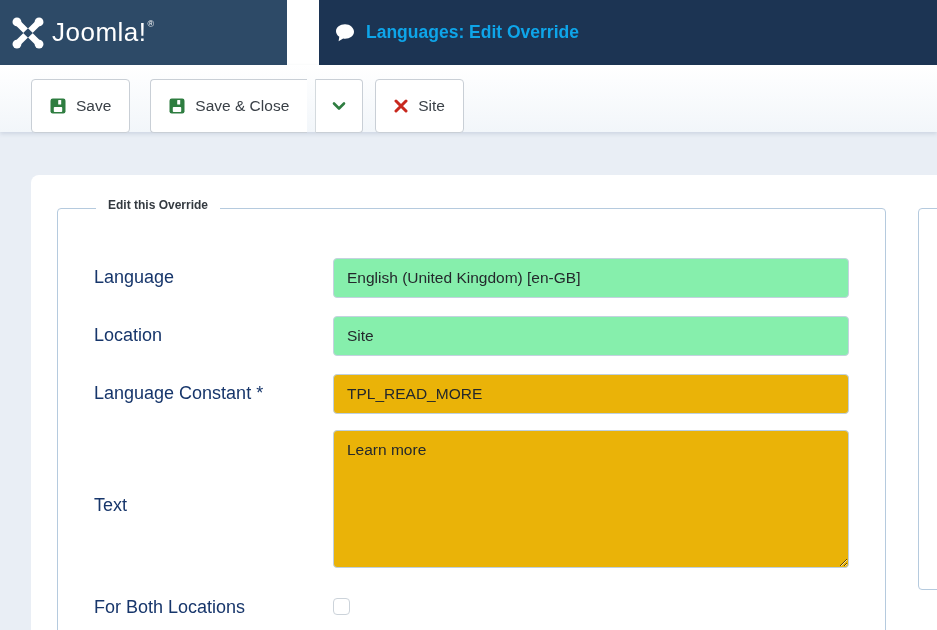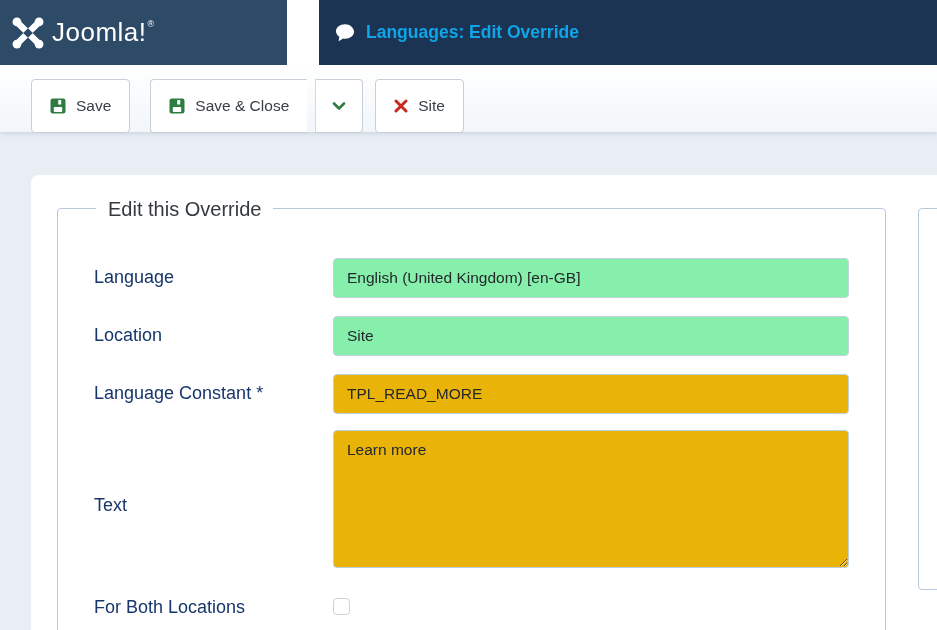--- a/index.html
+++ b/index.html
@@ -32,21 +32,21 @@
 
   
   .main { position:relative; height:498px; background:#e9eef5; overflow:hidden; }
   .card { position:absolute; left:31px; top:43px; width:960px; height:620px;
     background:#fff; border-radius:8px; }
 
   .fieldset { position:absolute; border:1px solid #b5cade; border-radius:4px; background:#fff; }
   .fieldset-main { left:26px; top:33px; width:829px; height:640px; padding:49px 0 0 36px; }
   .fieldset-side { left:887px; top:33px; width:320px; height:382px; }
   .legend { position:absolute; top:-11px; left:38px; background:#fff; padding:0 12px;
-    font-size:20px; font-weight:400; color:#343a40; white-space:nowrap; }
+    font-size:12px; font-weight:700; color:#343a40; white-space:nowrap; }
 
   .row { display:flex; margin-bottom:18px; }
   .row-text { margin-bottom:25px;align-items:center; }
   .row label { width:239px; padding-top:9px; font-size:18px; color:#17366b; }
   .row-check label { padding-top:0; }
   .control { width:516px; }
   .form-input { width:516px; height:40px; border:1px solid #bed0e0; border-radius:4px;
     padding:0 13px; font-size:15.5px; color:#24282c; background:#eab308;
     font-family:"Liberation Sans", sans-serif; }
   .form-input[disabled] { background:#86efac; border-color:#c4d2df; color:#24282c; opacity:1; }

